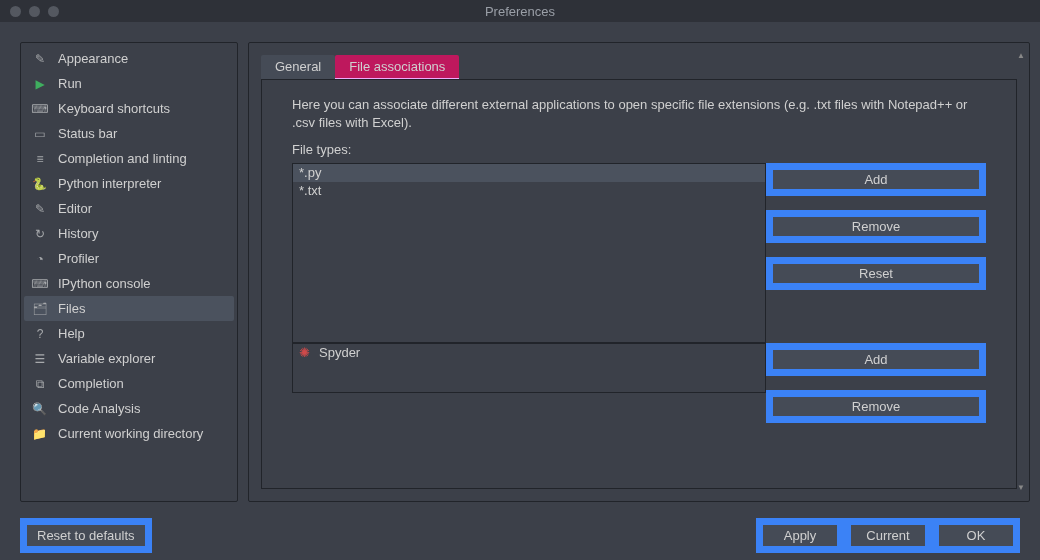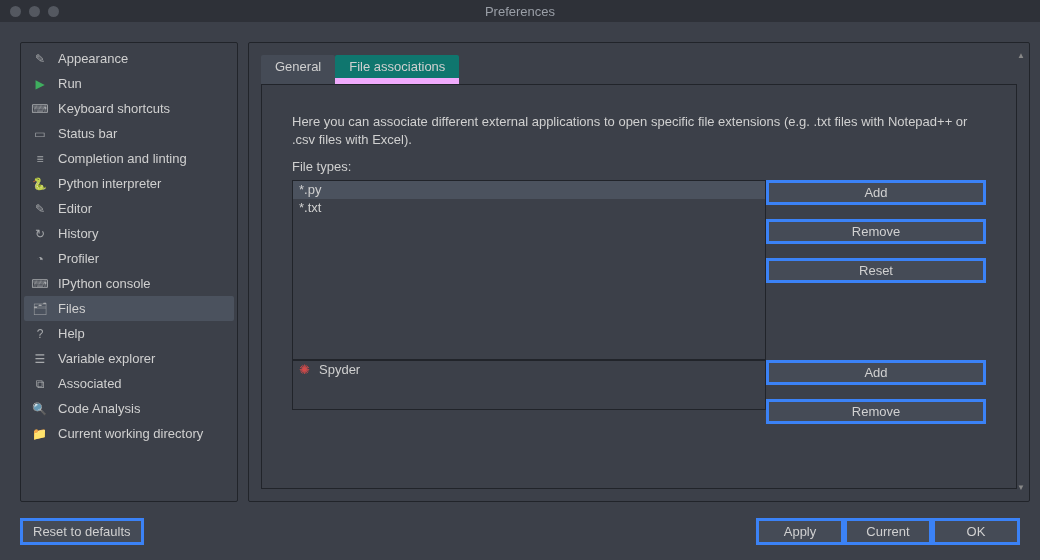--- a/index.html
+++ b/index.html
@@ -68,45 +68,45 @@
     }
     .tab {
       padding: 4px 14px;
       background: #454b56;
       color:#d0d0d0;
       cursor:pointer;
       font-size:13px;
       border-top-left-radius:2px;
       border-top-right-radius:2px;
     }
-    .tab.active { background:#0f766e; border-bottom:6px solid #f0abfc; }
+    .tab.active { background:#be185d; border-bottom:1px solid #f0abfc; }
     .panel-body {
       flex:1;
       border:1px solid #21242a;
       margin: 0 12px 12px 12px;
-      padding: 28px 30px;
+      padding: 16px 30px;
       overflow:hidden;
     }
     .desc { font-size:13px; color:#d0d0d0; line-height:1.4; margin-bottom:10px; }
     .sec-label { margin: 6px 0; }
     .row-cols { display:flex; }
     .listbox {
       flex:1;
       border:1px solid #21242a;
       background:#3c4049;
       height:180px;
       overflow:auto;
     }
     .listbox.small { height:50px; }
     .list-item { padding: 0 6px; line-height:18px; }
     .list-item.selected { background:#4b525e; }
     .btn-col { width:220px; display:flex; flex-direction:column; gap:14px; }
     .btn {
       background:#454b56;
-      border:3px solid #3b82f6;
+      border:7px solid #3b82f6;
       color:#d0d0d0;
       padding: 2px 0;
       text-align:center;
       cursor:pointer;
       font-size:13px;
     }
     .app-icon { display:inline-block; width:14px; margin-right:6px; color:#d04a4a; }
     .scrollbar {
       position:absolute;
       right:2px;
@@ -185,21 +185,21 @@
       <div class="sidebar-item">
         <span class="sb-icon">?</span>
         <span>Help</span>
       </div>
       <div class="sidebar-item">
         <span class="sb-icon">☰</span>
         <span>Variable explorer</span>
       </div>
       <div class="sidebar-item">
         <span class="sb-icon">⧉</span>
-        <span>Associated</span>
+        <span>Completion</span>
       </div>
       <div class="sidebar-item">
         <span class="sb-icon">🔍</span>
         <span>Code Analysis</span>
       </div>
       <div class="sidebar-item">
         <span class="sb-icon">📁</span>
         <span>Current working directory</span>
       </div>
     </div>

